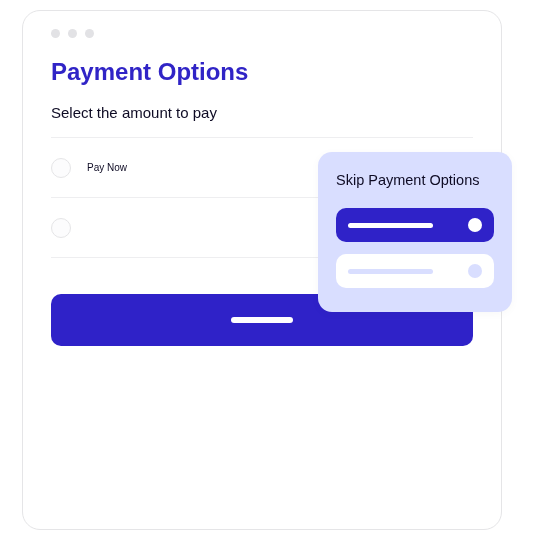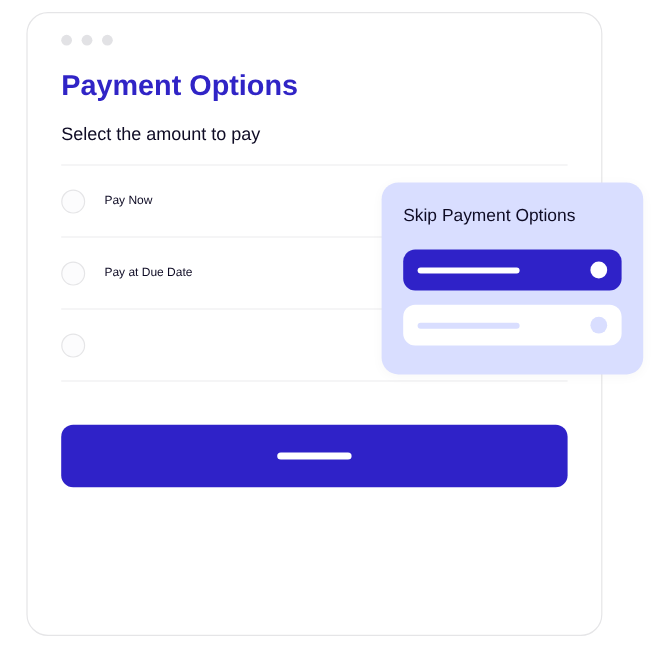--- a/index.html
+++ b/index.html
@@ -103,21 +103,21 @@
       content: "";
       width: 62px;
       height: 6px;
       background: #fff;
       border-radius: 3px;
     }
     .popup {
       position: absolute;
       top: 152px;
       left: 318px;
-      width: 218px;
+      width: 194px;
       background: #d9deff;
       border-radius: 14px;
       padding: 20px 18px 24px 18px;
       box-shadow: 0 2px 10px rgba(0,0,0,0.03);
     }
     .popup-title {
       font-size: 14.5px;
       font-weight: 500;
       color: #0e0b24;
       margin-bottom: 20px;
@@ -173,24 +173,20 @@
   <h1 class="title">Payment Options</h1>
   <div class="subtitle">Select the amount to pay</div>
 
   <div class="option-list">
     <div class="option-row">
       <div class="radio"></div>
       <span class="option-label">Pay Now</span>
     </div>
     <div class="option-row">
       <div class="radio"></div>
-      <span class="option-label">Pay at Due Date</span>
-    </div>
-    <div class="option-row">
-      <div class="radio"></div>
       <div class="pill-placeholder"></div>
     </div>
   </div>
 
   <button class="submit-btn"></button>
 </div>
 
 <div class="popup">
   <div class="popup-title">Skip Payment Options</div>
   <div class="toggle-row toggle-active">

